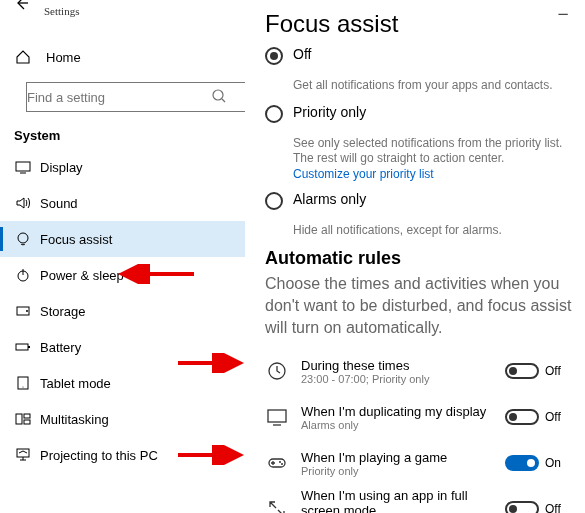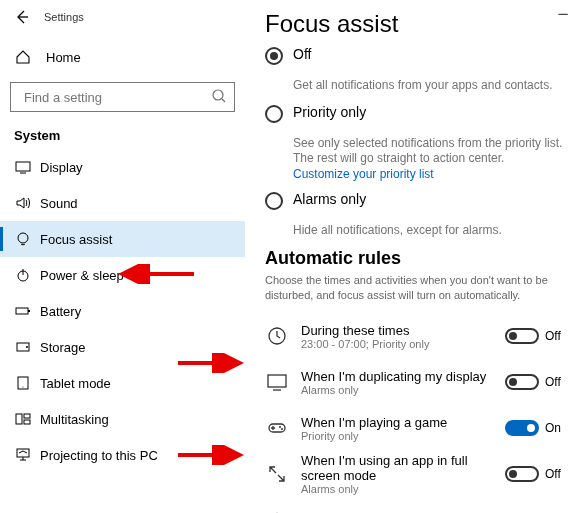--- a/index.html
+++ b/index.html
@@ -23,23 +23,24 @@
   }
   .main {
     flex: 1;
     background: #fff;
     padding: 8px 0 0 20px;
     position: relative;
     overflow: hidden;
   }
   .titlebar {
     display: flex;
-    align-items: center;
+    align-items: flex-end;
     height: 32px;
     padding: 17px 8px;
+    font-family: Liberation Serif, serif;
   }
   .back-btn {
     width: 28px;
     height: 28px;
     display: flex;
     align-items: center;
     justify-content: center;
     cursor: pointer;
   }
   .win-title {
@@ -64,24 +65,25 @@
     cursor: pointer;
     margin-top: 4px;
   }
   .search-wrap {
     margin: 6px 10px 6px 10px;
   }
   .search {
     width: 100%;
     height: 30px;
     border: 1px solid #777;
-    padding: 0 30px 0 13px;
+    padding: 0 30px 0 0;
     font-size: 13px;
     outline: none;
     background: #fff;
+    margin-left: 16px;
   }
   .search-wrap { position: relative; }
   .search-icon {
     position: absolute;
     right: 8px;
     top: 6px;
     opacity: .7;
   }
   .category {
     font-size: 13px;
@@ -138,21 +140,21 @@
   .radio-body { flex: 1; }
   .radio-title { font-size: 14px; color:#000; }
   .radio-desc { font-size: 12px; color: #737373; line-height: 1.3; margin-top: 16px; }
   .link { color: #0066cc; font-size: 12px; cursor: pointer; }
   .section-h {
     font-size: 18px;
     font-weight: 600;
     margin: 8px 0 4px 0;
   }
   .section-desc {
-    font-size: 11px; color:#666; line-height:1.35;
+    font-size: 16px; color:#666; line-height:1.35;
     margin-bottom: 10px;
     padding-right: 12px;
   }
   .rule-row {
     display: flex;
     align-items: center;
     gap: 12px;
     height: 46px;
     padding-right: 20px;
     cursor: pointer;
@@ -271,34 +273,34 @@
             <svg width="16" height="16" viewBox="0 0 16 16">
               <circle cx="8" cy="9" r="5" stroke="#000" fill="none"></circle>
               <path d="M8 2v6" stroke="#000"></path>
             </svg>
           </span>
         <span>Power &amp; sleep</span>
       </div>
       <div class="nav-item">
         <span class="nav-icon">
             <svg width="16" height="16" viewBox="0 0 16 16">
+              <rect x="2" y="4" width="12" height="8" stroke="#000" fill="none"></rect>
+              <circle cx="12" cy="8" r="1" fill="#000"></circle>
+            </svg>
+          </span>
+        <span>Storage</span>
+      </div>
+      <div class="nav-item">
+        <span class="nav-icon">
+            <svg width="16" height="16" viewBox="0 0 16 16">
               <rect x="1" y="5" width="12" height="6" stroke="#000" fill="none"></rect>
               <rect x="13" y="7" width="2" height="2" fill="#000"></rect>
             </svg>
           </span>
         <span>Battery</span>
-      </div>
-      <div class="nav-item">
-        <span class="nav-icon">
-            <svg width="16" height="16" viewBox="0 0 16 16">
-              <rect x="2" y="4" width="12" height="8" stroke="#000" fill="none"></rect>
-              <circle cx="12" cy="8" r="1" fill="#000"></circle>
-            </svg>
-          </span>
-        <span>Storage</span>
       </div>
       <div class="nav-item">
         <span class="nav-icon">
             <svg width="16" height="16" viewBox="0 0 16 16">
               <rect x="3" y="2" width="10" height="12" stroke="#000" fill="none"></rect>
               <circle cx="8" cy="12" r=".5" fill="#000"></circle>
             </svg>
           </span>
         <span>Tablet mode</span>
       </div>

